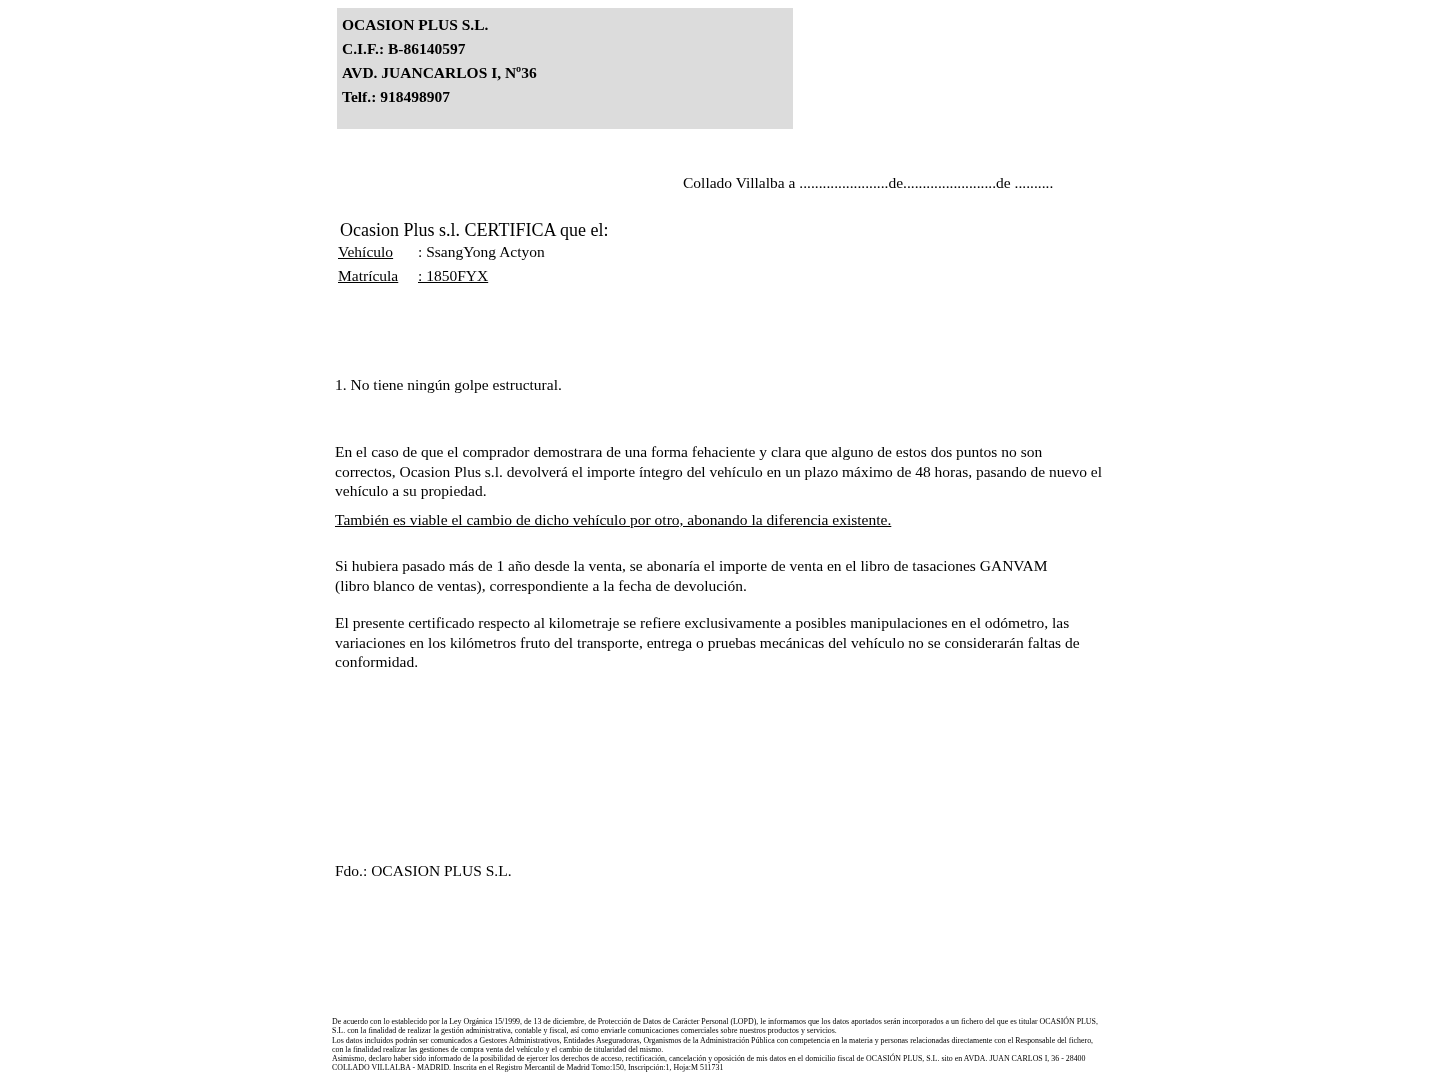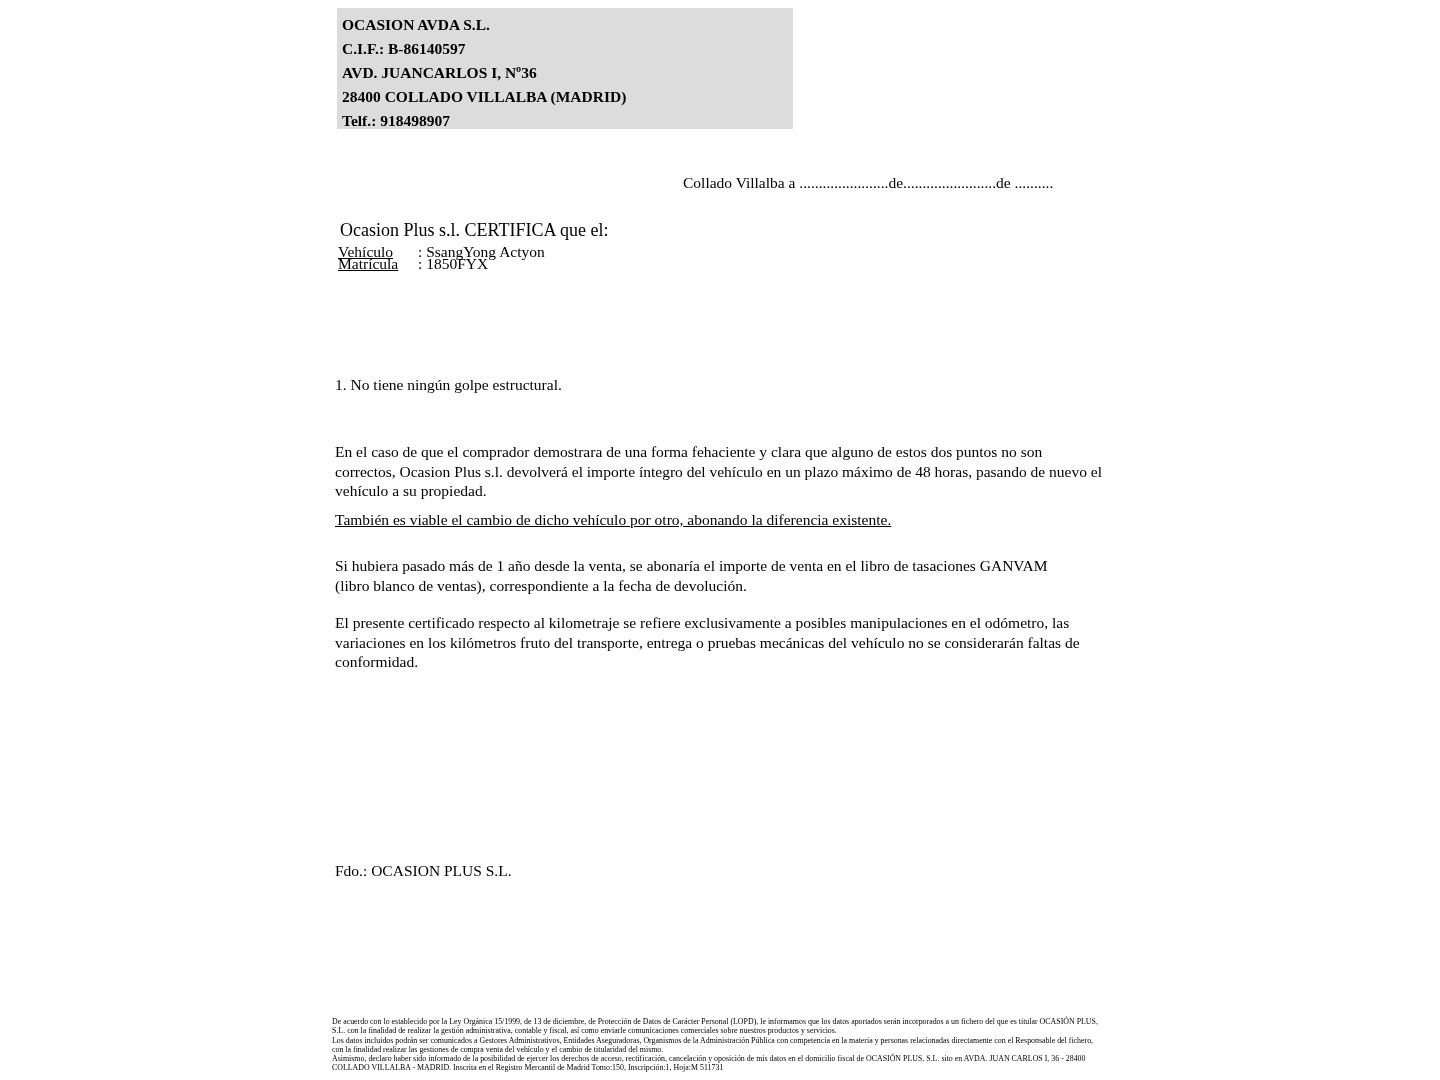--- a/index.html
+++ b/index.html
@@ -46,21 +46,21 @@
     font-size: 18px;
     white-space: nowrap;
   }
   .kv-row {
     position: absolute;
     left: 338px;
     font-size: 15.5px;
     white-space: nowrap;
   }
   .kv-row.vehiculo { top: 243px; }
-  .kv-row.matricula { top: 255px; }
+  .kv-row.matricula { top: 267px; text-decoration: underline; }
   .label-cell {
     display: inline-block;
     width: 80px;
   }
   .label-cell .u-text {
     text-decoration: underline;
   }
   .point {
     position: absolute;
     left: 335px;
@@ -99,24 +99,23 @@
   .legal-footer .fpara {
     margin: 0;
   }
 </style>
 </head>
 <body>
 
 <div class="page">
 
   <div class="header-box">
-    <div class="hline">OCASION AVDA S.L.</div>
+    <div class="hline">OCASION PLUS S.L.</div>
     <div class="hline">C.I.F.: B-86140597</div>
     <div class="hline">AVD. JUANCARLOS I, Nº36</div>
-    <div class="hline">28400 COLLADO VILLALBA (MADRID)</div>
     <div class="hline">Telf.: 918498907</div>
   </div>
 
   <div class="date-line">Collado Villalba a .......................de........................de ..........</div>
 
   <div class="certifica-intro">Ocasion Plus s.l. CERTIFICA que el:</div>
 
   <div class="kv-row vehiculo">
     <span class="label-cell"><span class="u-text">Vehículo</span></span><span>: SsangYong Actyon</span>
   </div>

